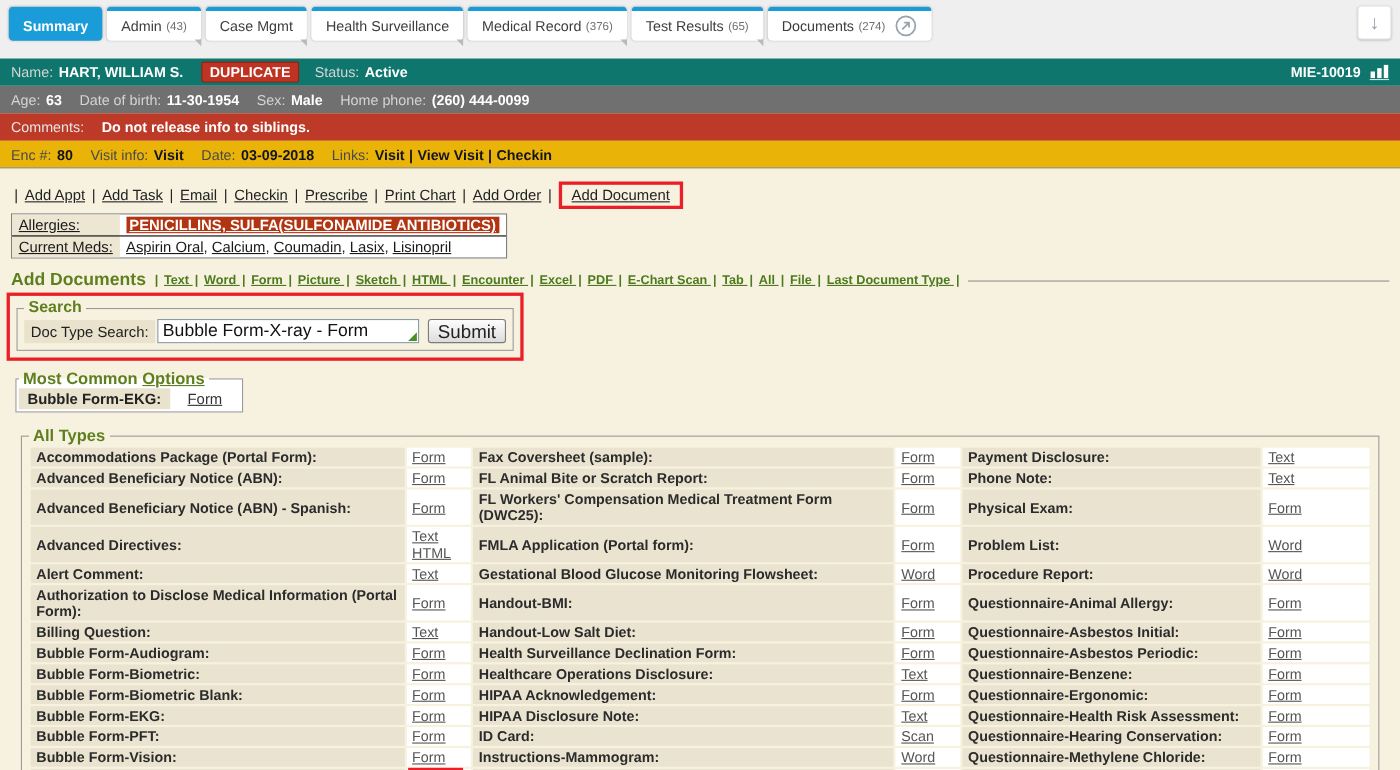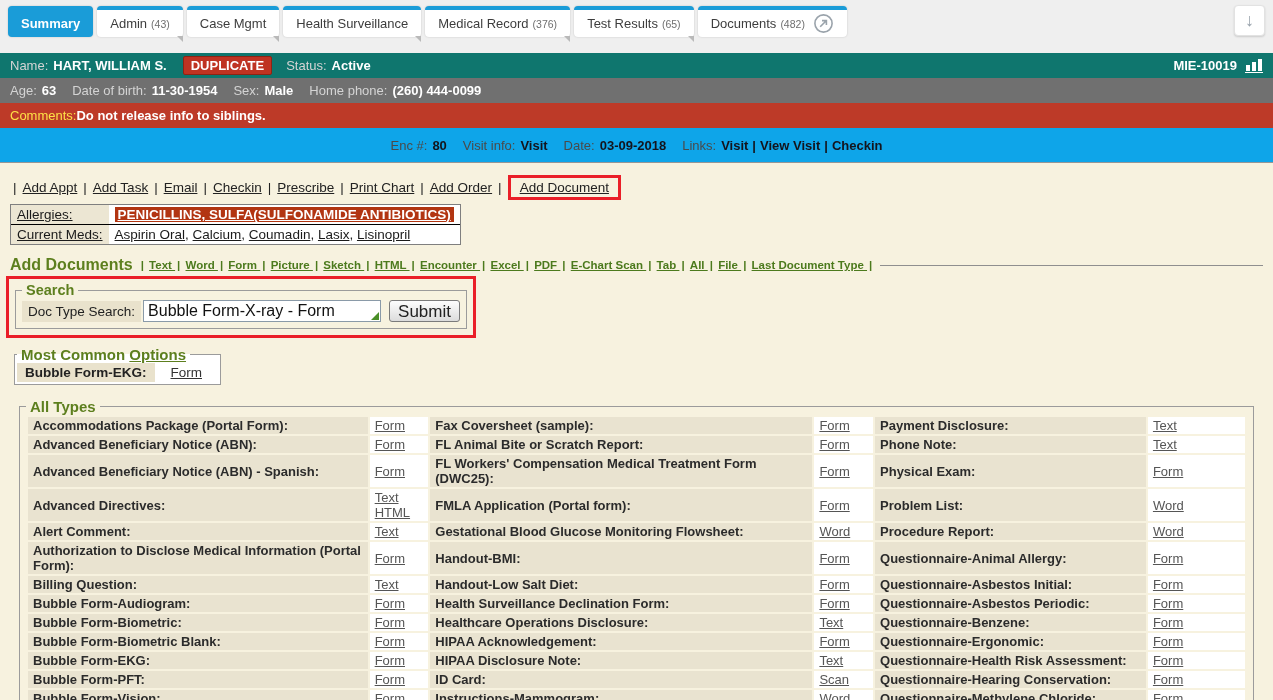--- a/index.html
+++ b/index.html
@@ -20,24 +20,24 @@
   .dl-btn { position:absolute; top:5px; right:8px; width:31px; height:31px; background:#fff;
          border:1px solid #e2e2e2; border-radius:4px; box-shadow:0 1px 2px rgba(0,0,0,.15);
          display:flex; align-items:center; justify-content:center; cursor:pointer;
          color:#97a1aa; font-size:18px; font-weight:bold; }
 
   
   .bar { display:flex; align-items:center; padding:0 10px; height:25px; white-space:nowrap; }
   .bar-name { background:#0f766e; color:#fff; }
   .bar-age  { background:#707070; color:#fff; }
   .bar-comments { background:#bd3a28; color:#fff; }
-  .bar-enc  { background:#0ea5e9; border-bottom:1px solid #969696; height:35px;justify-content:center; }
+  .bar-enc  { background:#eab308; border-bottom:1px solid #969696; height:25px; }
   .blabel { color:#d4d4d4; margin-right:5px; }
   .bval { font-weight:bold; color:#fff; margin-right:16px; }
-  .bar-comments .blabel { color:#fde047; margin-right:0; }
+  .bar-comments .blabel { color:#e5e5e5; margin-right:16px; }
   .bar-enc .blabel { color:#4a4a4a; }
   .bar-enc .bval { color:#14141c; }
   .badge-dup { background:#bf3322; border:1px solid #8e2314; border-radius:2px; color:#fff; font-weight:bold;
          padding:1px 7px; margin-right:14px; }
   .spacer { flex:1; }
   .pid { font-weight:bold; color:#fff; margin-right:8px; }
   .enc-link { font-weight:bold; color:#14141c; text-decoration:none; }
   .enc-sep { font-weight:bold; color:#14141c; margin:0 4px; }
 
   
@@ -113,21 +113,21 @@
       </span><span class="tab fold">
         <span>Health Surveillance</span>
       </span><span class="tab fold">
         <span>Medical Record</span>
         <span class="count">(376)</span>
       </span><span class="tab fold">
         <span>Test Results</span>
         <span class="count">(65)</span>
       </span><span class="tab">
         <span>Documents</span>
-        <span class="count">(482)</span>
+        <span class="count">(274)</span>
         <span class="popout">
           <svg width="21" height="21" viewBox="0 0 21 21">
             <circle cx="10.5" cy="10.5" r="8.6" fill="none" stroke="#9aa3ab" stroke-width="1.6"></circle>
             <path d="M7.2 13.8 L13.2 7.8 M9 7.6 h4.4 v4.4" fill="none" stroke="#9aa3ab" stroke-width="1.6"></path>
           </svg>
         </span>
       </span></span>
   <div class="dl-btn">
     <span>↓</span>
   </div>

